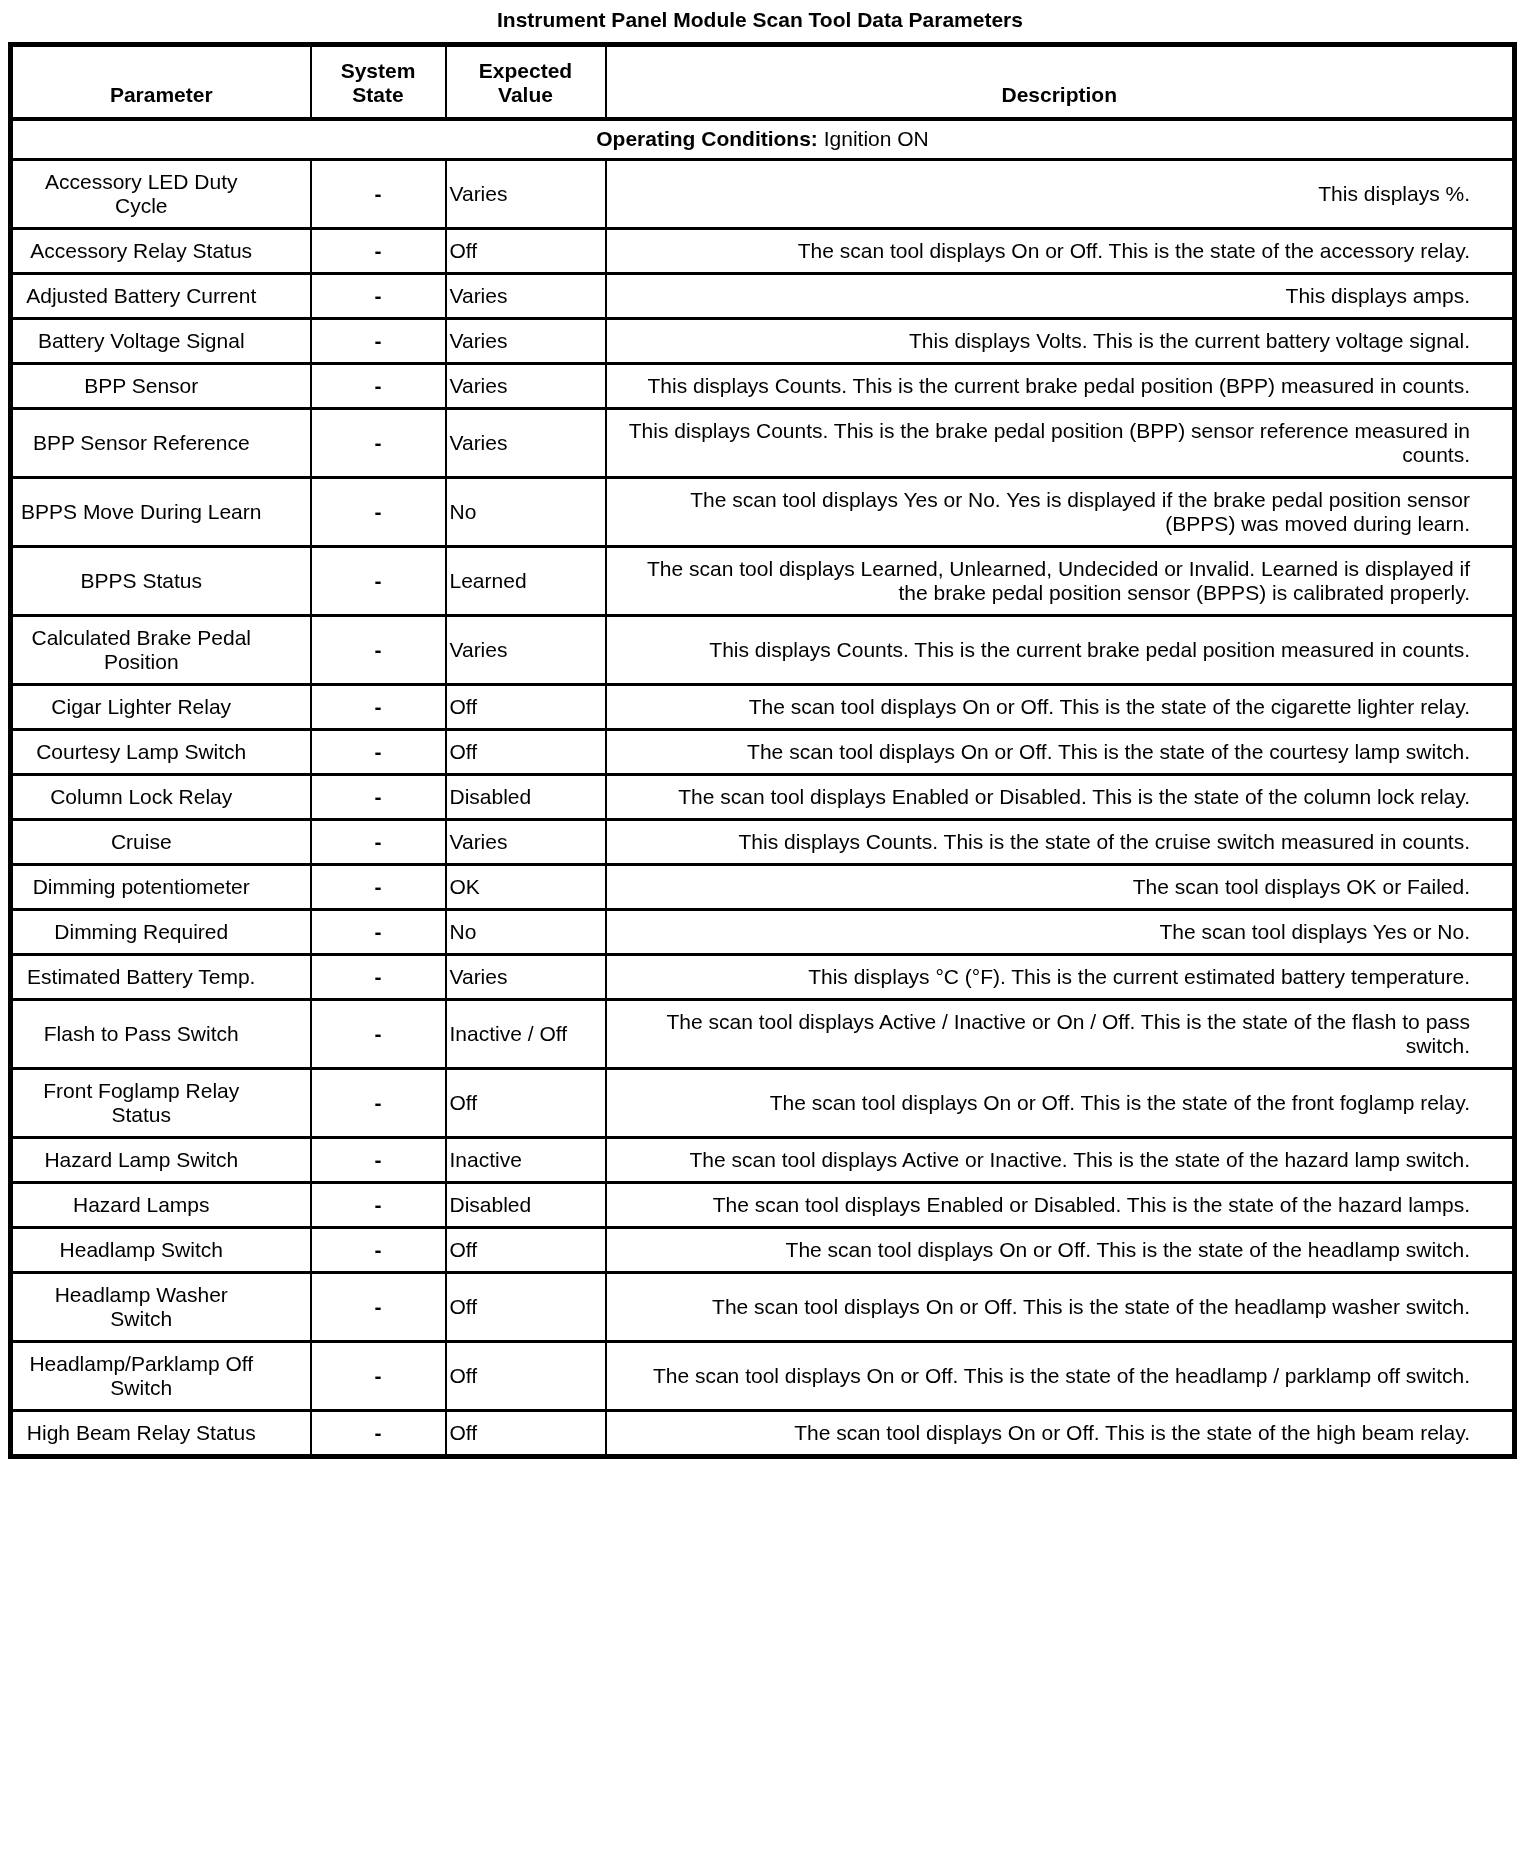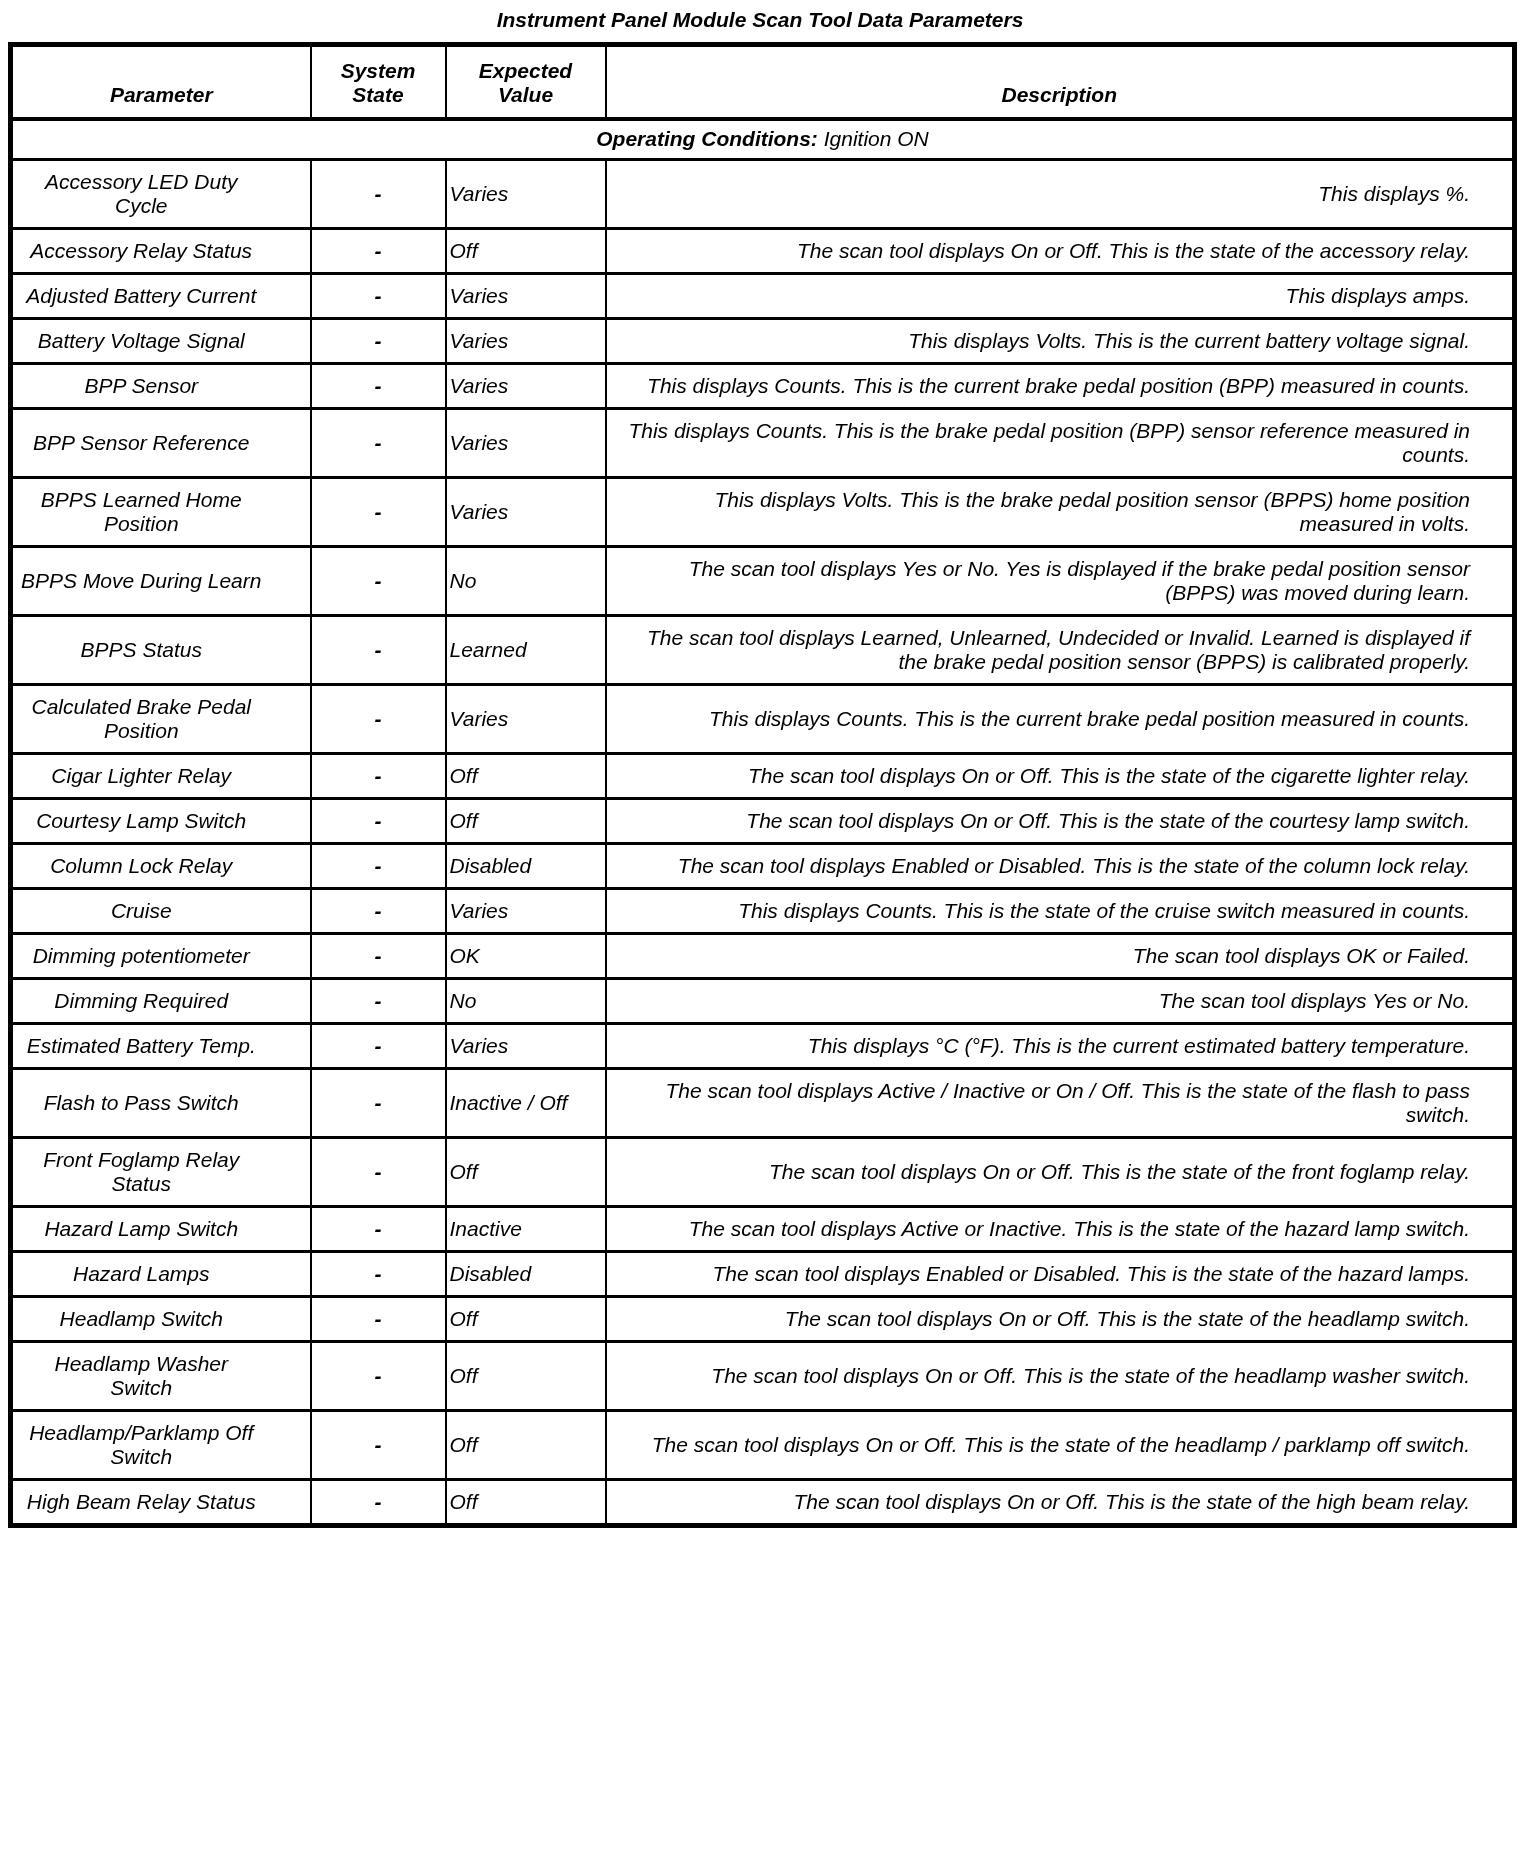--- a/index.html
+++ b/index.html
@@ -6,21 +6,20 @@
     margin: 0;
     padding: 0;
     background: #ffffff;
     color: #000000;
     font-family: "Liberation Sans", sans-serif;
   }
   .page {
     width: 1520px;
     box-sizing: border-box;
     padding: 6px 8px 4px 8px;
-    font-style: italic;
   }
   .doc-title {
     text-align: center;
     font-weight: bold;
     font-size: 21px;
     padding: 2px 0 10px 0;
     letter-spacing: 0px;
   }
   table.params {
     border-collapse: collapse;
@@ -135,26 +134,20 @@
   </tr>
 
   <tr>
     <td class="c-param">BPP Sensor Reference</td>
     <td class="c-state">-</td>
     <td class="c-value">Varies</td>
     <td class="c-desc">This displays Counts. This is the brake pedal position (BPP) sensor reference measured in counts.</td>
   </tr>
 
 
-  <tr>
-    <td class="c-param">BPPS Learned Home Position</td>
-    <td class="c-state">-</td>
-    <td class="c-value">Varies</td>
-    <td class="c-desc">This displays Volts. This is the brake pedal position sensor (BPPS) home position measured in volts.</td>
-  </tr>
 
 
   <tr>
     <td class="c-param">BPPS Move During Learn</td>
     <td class="c-state">-</td>
     <td class="c-value">No</td>
     <td class="c-desc">The scan tool displays Yes or No. Yes is displayed if the brake pedal position sensor (BPPS) was moved during learn.</td>
   </tr>
 
   <tr>

